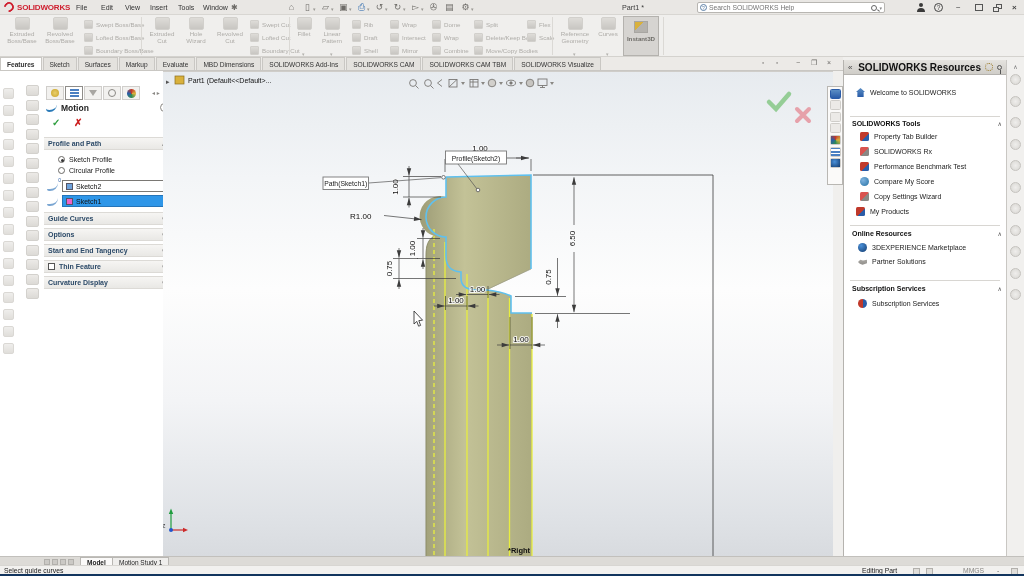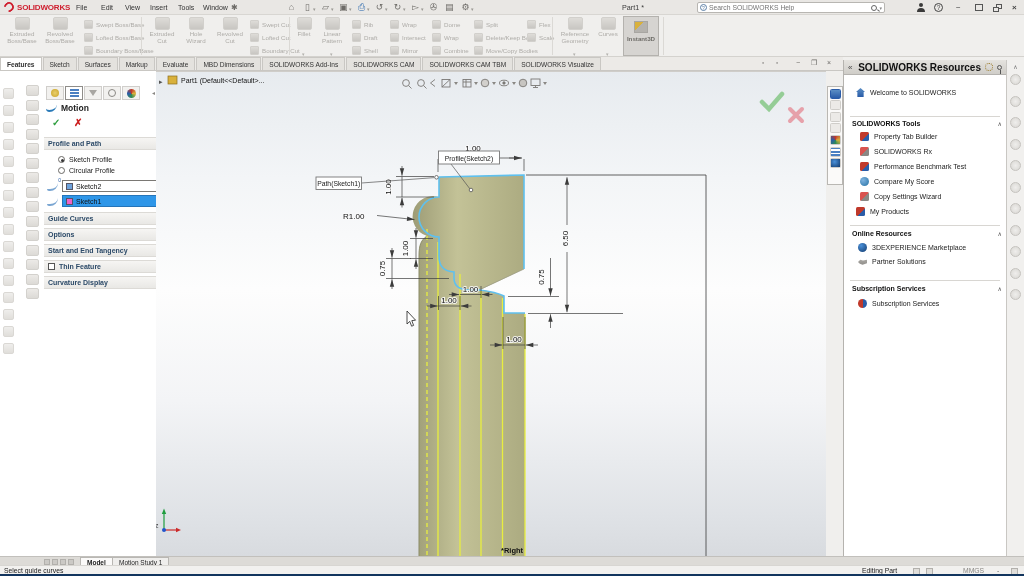--- a/index.html
+++ b/index.html
@@ -78,21 +78,21 @@
 .radio.sel::after{content:"";position:absolute;left:1.5px;top:1.5px;width:3px;height:3px;border-radius:50%;background:#333}
 .rlabel{position:absolute;font-size:7px;color:#222}
 .selico{position:absolute;width:11px;height:10px;border-bottom:2px solid #7aa6d2;border-radius:0 0 8px 2px}
 .selico sup{position:absolute;right:-3px;top:-4px;font-size:5px;color:#2a5ca8}
 .selbox{position:absolute;left:18px;width:104px;height:12px;border:1px solid #7a7874;background:#fff;display:flex;align-items:center;gap:3px;padding:0 3px}
 .selbox.hl{background:#2e96e8;border-color:#2574b8}
 .chip{width:7px;height:7px;border:1px solid #556;flex:0 0 auto}
 .selbox span{font-size:7px;color:#111}
 .chk{position:absolute;width:7px;height:7px;border:1px solid #555;background:#fff}
 
-.vp{top:71px;left:156px;width:670px;height:485px;background:linear-gradient(180deg,#e7ebef 0%,#f3f5f7 22%,#fdfdfd 45%,#f3f4f6 68%,#dfe2e6 92%,#d8dbdf 100%);border-top:1px solid #cfcdc9}
+.vp{top:71px;left:163px;width:670px;height:485px;background:linear-gradient(180deg,#e7ebef 0%,#f3f5f7 22%,#fdfdfd 45%,#f3f4f6 68%,#dfe2e6 92%,#d8dbdf 100%);border-top:1px solid #cfcdc9}
 .vp svg{position:absolute;left:0;top:0}
 
 .tp{top:60px;left:843px;width:163px;height:496px;background:#fff;border-left:1px solid #b5b3af;z-index:35}
 .tph{position:absolute;left:0;top:0;width:162px;height:15px;background:linear-gradient(#e5e3df,#cfcdc8);border-bottom:1px solid #b5b3af;display:flex;align-items:center;padding:0 4px;gap:4px}
 .tph b{flex:1;text-align:right;font-size:10px;color:#111}
 .tph .chev{font-size:8px;color:#444}
 .gear{width:8px;height:8px;border:1.5px dotted #997722;border-radius:50%}
 .pin{width:5px;height:5px;border:1px solid #555;border-radius:50%;position:relative}
 .pin::after{content:"";position:absolute;left:1.5px;top:4.5px;width:1px;height:4px;background:#555}
 .tprow{position:absolute;display:flex;align-items:center;gap:5px}

